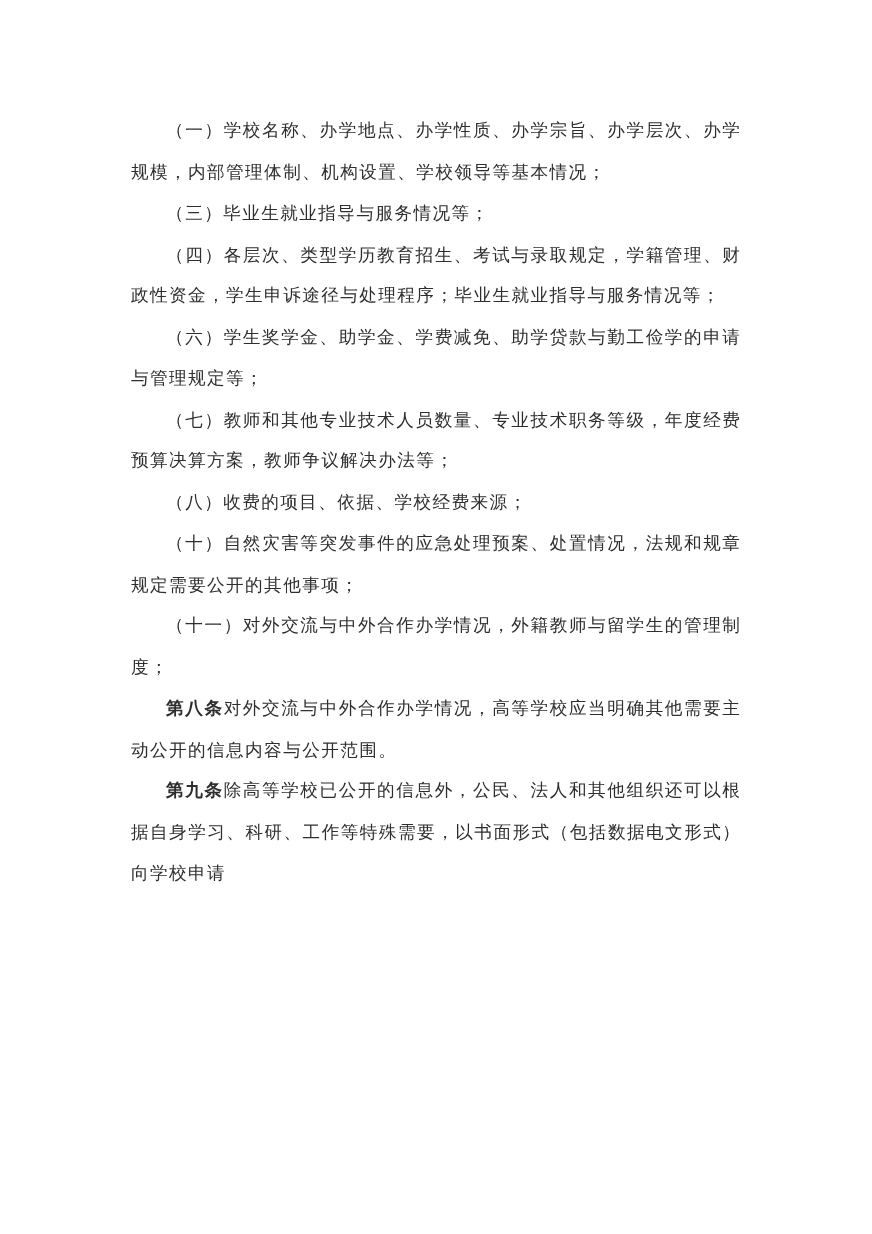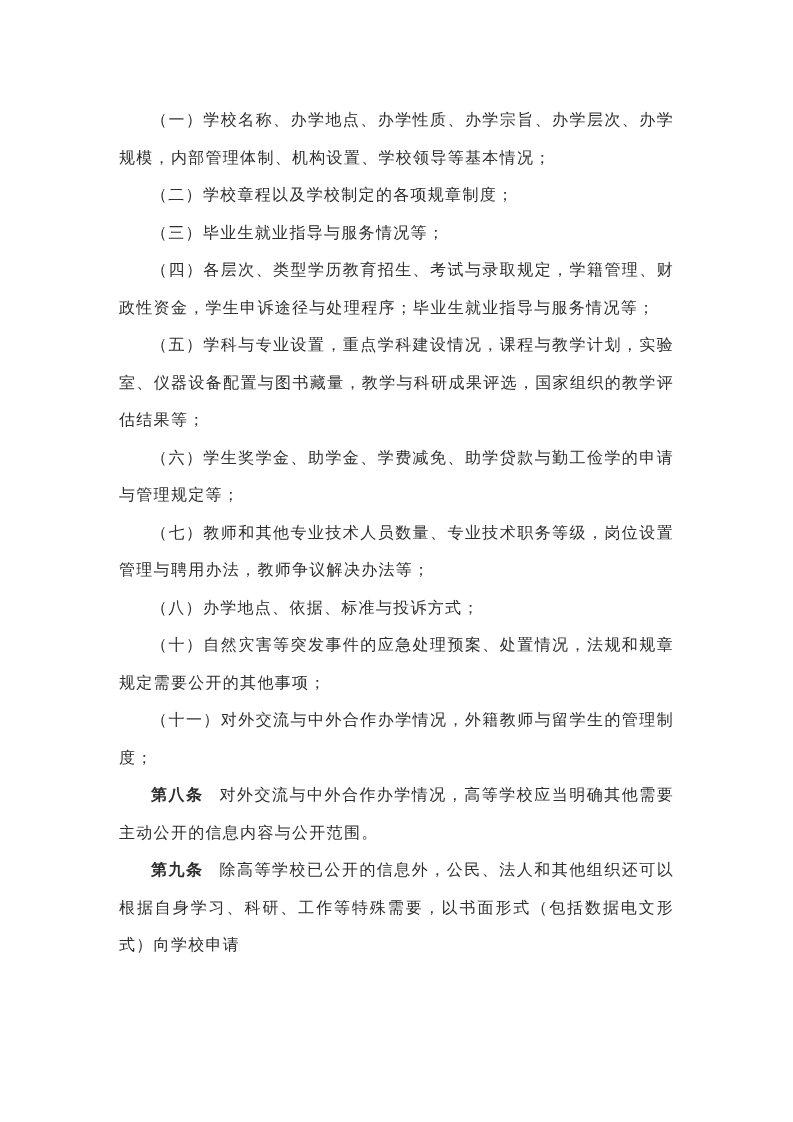--- a/index.html
+++ b/index.html
@@ -27,34 +27,31 @@
     text-align: justify;
     text-justify: inter-ideograph;
   }
   .content p {
     margin: 0;
     padding: 0;
     text-indent: 2em;
   }
   .lead {
     font-weight: bold;
-    margin-right: 16px;
   }
 </style>
 </head>
 <body>
 
 <div class="page">
   <div class="content">
     <p><span>（一）学校名称、办学地点、办学性质、办学宗旨、办学层次、办学规模，内部管理体制、机构设置、学校领导等基本情况；</span></p>
-    <p><span>（二）学校章程以及学校制定的各项规章制度；</span></p>
     <p><span>（三）毕业生就业指导与服务情况等；</span></p>
     <p><span>（四）各层次、类型学历教育招生、考试与录取规定，学籍管理、财政性资金，学生申诉途径与处理程序；毕业生就业指导与服务情况等；</span></p>
-    <p><span>（五）学科与专业设置，重点学科建设情况，课程与教学计划，实验室、仪器设备配置与图书藏量，教学与科研成果评选，国家组织的教学评估结果等；</span></p>
     <p><span>（六）学生奖学金、助学金、学费减免、助学贷款与勤工俭学的申请与管理规定等；</span></p>
-    <p><span>（七）教师和其他专业技术人员数量、专业技术职务等级，岗位设置管理与聘用办法，教师争议解决办法等；</span></p>
-    <p><span>（八）办学地点、依据、标准与投诉方式；</span></p>
+    <p><span>（七）教师和其他专业技术人员数量、专业技术职务等级，年度经费预算决算方案，教师争议解决办法等；</span></p>
+    <p><span>（八）收费的项目、依据、学校经费来源；</span></p>
     <p><span>（十）自然灾害等突发事件的应急处理预案、处置情况，法规和规章规定需要公开的其他事项；</span></p>
     <p><span>（十一）对外交流与中外合作办学情况，外籍教师与留学生的管理制度；</span></p>
     <p><span class="lead">第八条</span><span>对外交流与中外合作办学情况，高等学校应当明确其他需要主动公开的信息内容与公开范围。</span></p>
     <p><span class="lead">第九条</span><span>除高等学校已公开的信息外，公民、法人和其他组织还可以根据自身学习、科研、工作等特殊需要，以书面形式（包括数据电文形式）向学校申请</span></p>
   </div>
 </div>
 
 </body></html>

